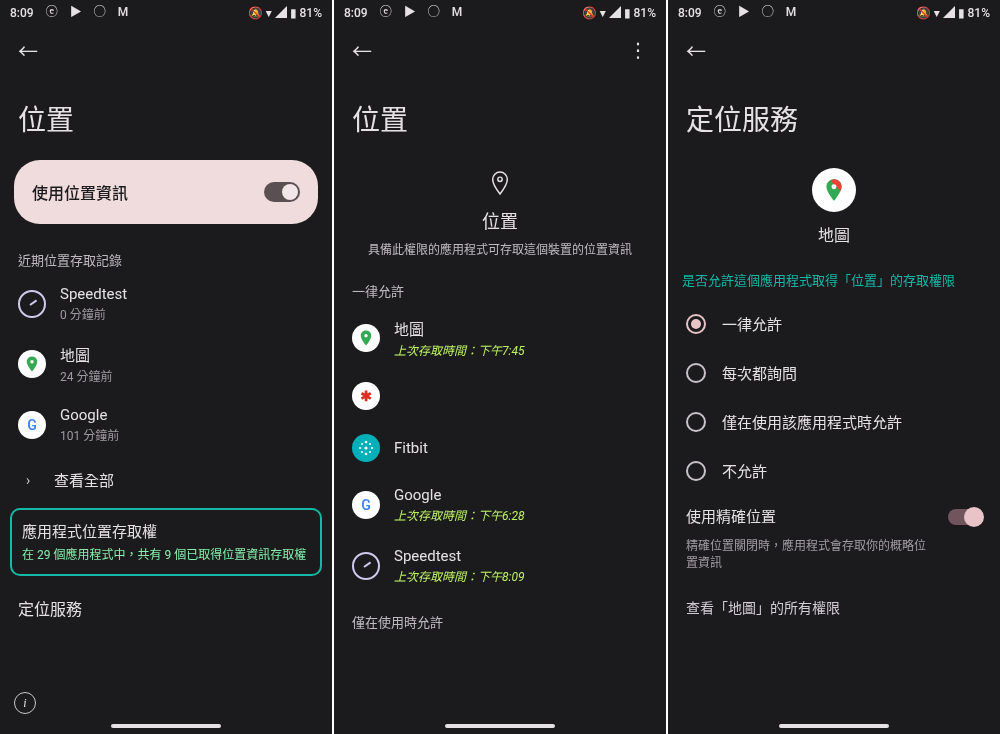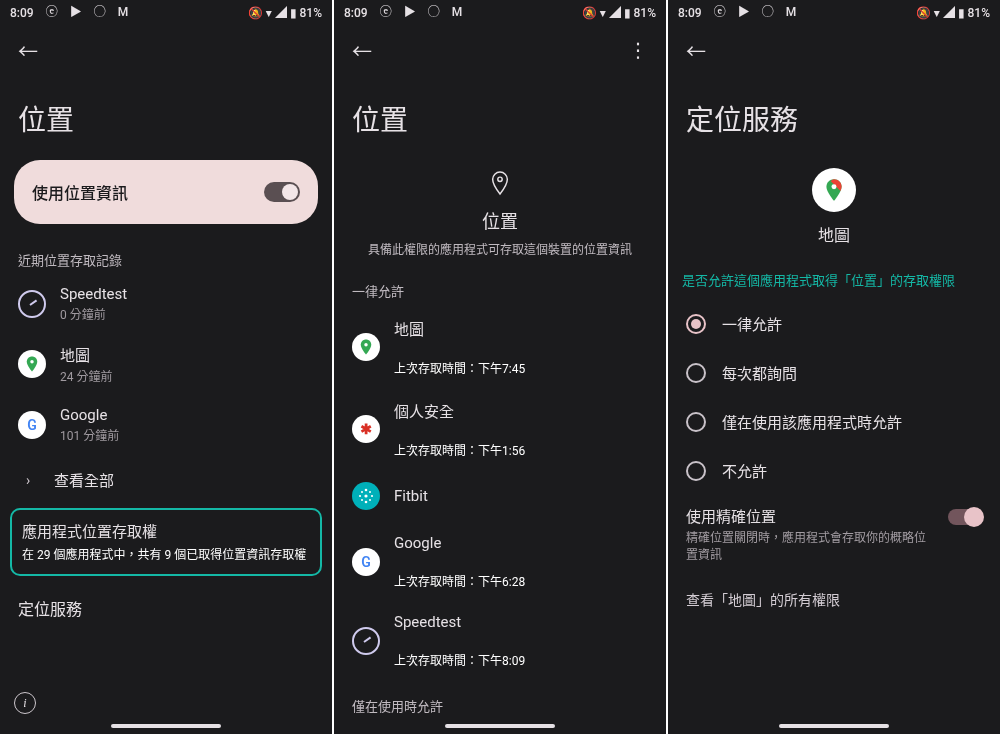--- a/index.html
+++ b/index.html
@@ -106,21 +106,21 @@
     font-size: 15px;
   }
   .chev { font-size: 14px; color: #cfc8cf; width: 20px; text-align:center;}
   .hl-box {
     border: 2px solid #14b8a6;
     border-radius: 10px;
     margin: 4px 10px 6px;
     padding: 10px 10px 12px;
   }
   .hl-box .t { font-size: 15px; }
-  .hl-box .s { font-size: 12px; color: #ffffff; margin-top: 4px; }
+  .hl-box .s { font-size: 12px; color: #86efac; margin-top: 4px; }
   .simple-item { font-size: 16px; padding: 14px 18px; }
   .info-circle {
     position: absolute; bottom: 20px; left: 14px;
     width: 22px; height: 22px;
     border: 1.5px solid #ccc6cc;
     border-radius: 50%;
     display:flex;align-items:center;justify-content:center;
     font-size: 12px; font-style: italic; font-family: Georgia, serif;
   }
   .nav-bar {
@@ -132,21 +132,21 @@
   .centered-block { text-align: center; padding: 10px 22px 6px; }
   .pin-icon { font-size: 22px; margin-bottom: 6px; }
   .c-heading { font-size: 18px; margin-bottom: 8px; }
   .c-desc { font-size: 12px; color: #c0bac0; line-height: 1.5; }
   .cat-label { font-size: 13px; color: #c0bac0; padding: 16px 18px 6px; }
   .app-row2 {
     display:flex; align-items:center; gap:14px;
     padding: 12px 18px;
   }
   .app-row2 .t { font-size: 15px; }
-  .app-row2 .s { font-size: 12px; color: #ffffff; margin-top: 20px; }
+  .app-row2 .s { font-size: 12px; color: #bef264; margin-top: 2px; font-style: italic; }
   
   .ico-speed { background:#1b1b1d; border:2px solid #cfcaed; position:relative;}
   .ico-speed::after{content:"";position:absolute;width:8px;height:2px;background:#cfcaed;top:12px;left:10px;transform-origin:left;transform:rotate(-35deg);}
   .ico-maps { background:#fff; display:flex;align-items:center;justify-content:center;}
   .ico-maps svg{width:18px;height:18px;}
   .ico-google{ background:#fff; font-weight:600;}
   .ico-safety{ background:#fff; color:#d93025; font-weight:900;}
   .ico-fitbit{ background:#00b0b9;}
   
   .big-app-icon {
@@ -167,21 +167,21 @@
     width: 20px; height:20px; border-radius:50%;
     border: 2px solid #c9c2c9; flex-shrink:0;
     display:flex;align-items:center;justify-content:center;
   }
   .radio.sel { border-color:#e8c3c8;}
   .radio.sel::after{content:"";width:10px;height:10px;border-radius:50%;background:#e8c3c8;}
   .precise-row {
     display:flex; align-items:flex-start; gap: 12px;
     padding: 10px 18px 6px;
   }
-  .precise-text .t { font-size: 15px; margin-bottom:4px;}
+  .precise-text .t { font-size: 15px; margin-bottom:12px;}
   .precise-text .s { font-size: 12px; color:#a39da3; line-height:1.45;}
   .switch-sm {
     margin-left:auto; flex-shrink:0; margin-top:4px;
     width: 34px; height: 16px; border-radius: 10px;
     background: #72555c; position:relative;
   }
   .switch-sm::after{
     content:""; position:absolute; right:-2px; top:-2px;
     width:20px;height:20px;border-radius:50%;
     background:#e8c3c8;
@@ -308,24 +308,20 @@
           <circle cx="12" cy="9" r="2.3" fill="#fff"></circle>
         </svg>
     </div>
     <div class="app-text">
       <div class="t">地圖</div>
       <div class="s">上次存取時間：下午7:45</div>
     </div>
   </div>
   <div class="app-row2">
     <div class="app-icon ico-safety">✱</div>
-    <div class="app-text">
-      <div class="t">個人安全</div>
-      <div class="s">上次存取時間：下午1:56</div>
-    </div>
   </div>
   <div class="app-row2">
     <div class="app-icon ico-fitbit">
       <svg width="18" height="18" viewBox="0 0 18 18">
           <g fill="#fff">
             <circle cx="9" cy="3" r="1.3"></circle>
             <circle cx="9" cy="9" r="1.6"></circle>
             <circle cx="9" cy="15" r="1.3"></circle>
             <circle cx="3" cy="9" r="1.1"></circle>
             <circle cx="15" cy="9" r="1.1"></circle>

